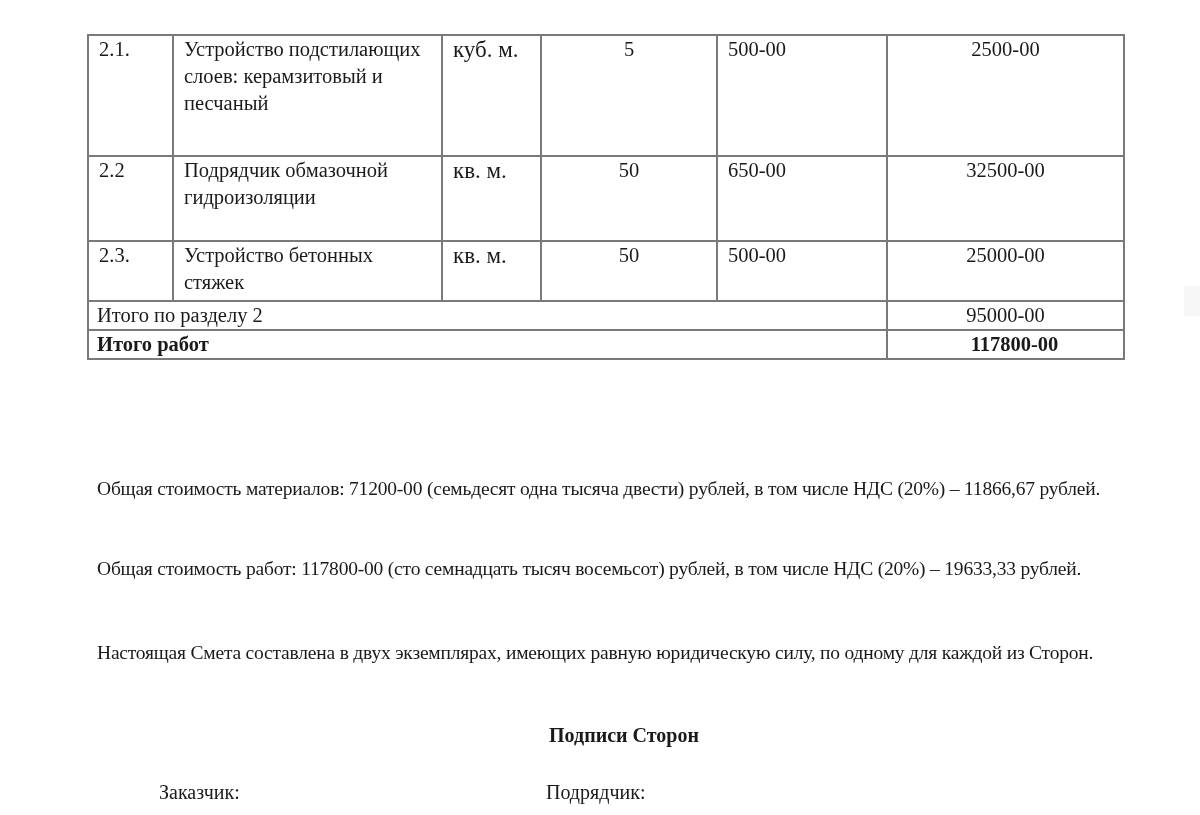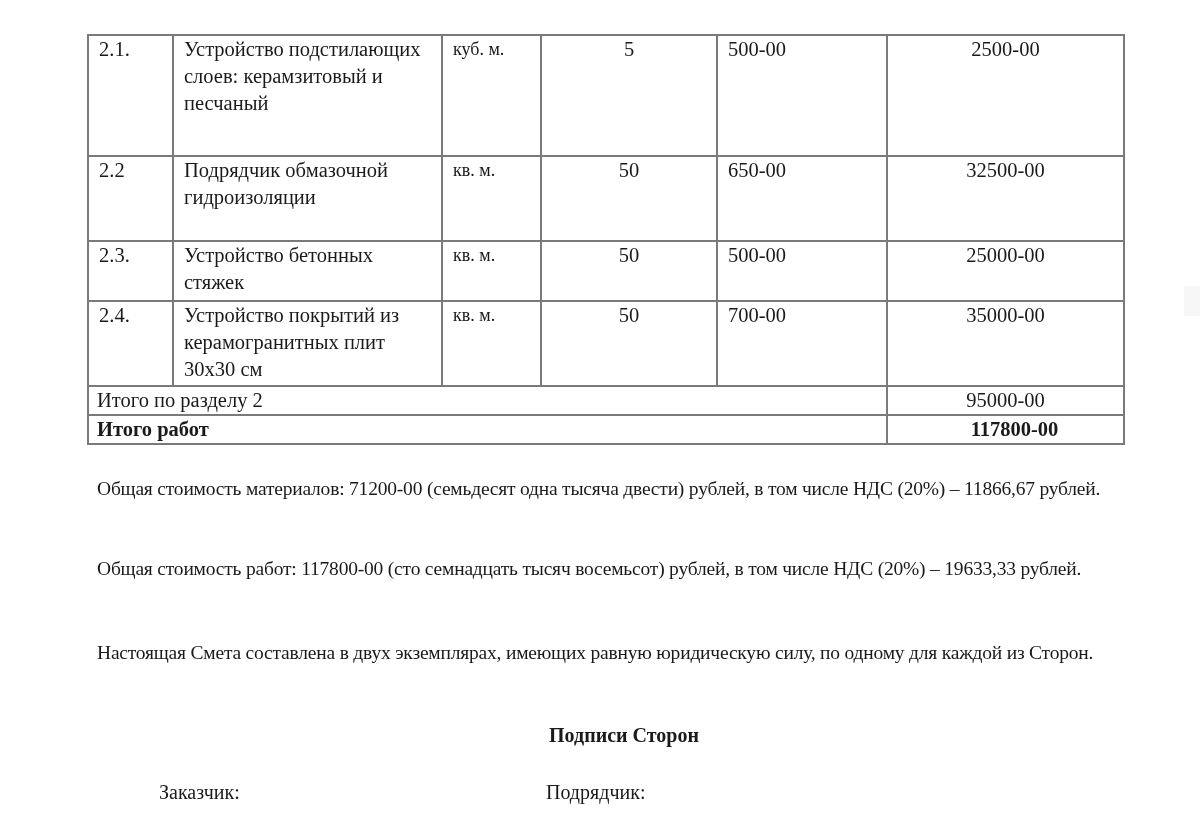--- a/index.html
+++ b/index.html
@@ -15,21 +15,21 @@
     width: 1038px;
     font-size: 20.5px; line-height: 27px;
   }
   table.smeta td {
     border: 2px solid #7a7a7a;
     padding: 0 10px;
     vertical-align: top;
   }
   td.num { width: 63px; padding-left: 10px; }
   td.name { width: 247px; }
-  td.unit { width: 77px; vertical-align: bottom; font-size: 18px; padding-left: 10px; padding-bottom: 2px; }
+  td.unit { width: 77px; vertical-align: bottom; font-size: 23px; padding-left: 10px; padding-bottom: 2px; }
   td.qty { width: 154px; text-align: center; vertical-align: bottom; }
   td.price { width: 148px; text-align: left; vertical-align: bottom; border-radius: 26px; }
   td.total { text-align: center; vertical-align: bottom; }
   tr.r1 { height: 121px; }
   tr.r2 { height: 85px; }
   tr.r3 { height: 60px; }
   tr.r4 { height: 85px; }
   tr.sub td, tr.grand td { height: 27px; vertical-align: middle; }
   tr.grand td { font-weight: bold; padding-left: 28px; }
   tr.grand td.label, tr.sub td.label { padding-left: 8px; }
@@ -77,28 +77,20 @@
       <td class="total">32500-00</td>
     </tr>
     <tr class="r3">
       <td class="num">2.3.</td>
       <td class="name">Устройство бетонных стяжек</td>
       <td class="unit">кв. м.</td>
       <td class="qty">50</td>
       <td class="price">500-00</td>
       <td class="total">25000-00</td>
     </tr>
-    <tr class="r4">
-      <td class="num">2.4.</td>
-      <td class="name">Устройство покрытий из керамогранитных плит 30х30 см</td>
-      <td class="unit">кв. м.</td>
-      <td class="qty">50</td>
-      <td class="price">700-00</td>
-      <td class="total">35000-00</td>
-    </tr>
     <tr class="sub">
       <td class="label" colspan="5">Итого по разделу 2</td>
       <td class="total">95000-00</td>
     </tr>
     <tr class="grand">
       <td class="label" colspan="5">Итого работ</td>
       <td class="total">117800-00</td>
     </tr>
   </tbody>
     </table>

